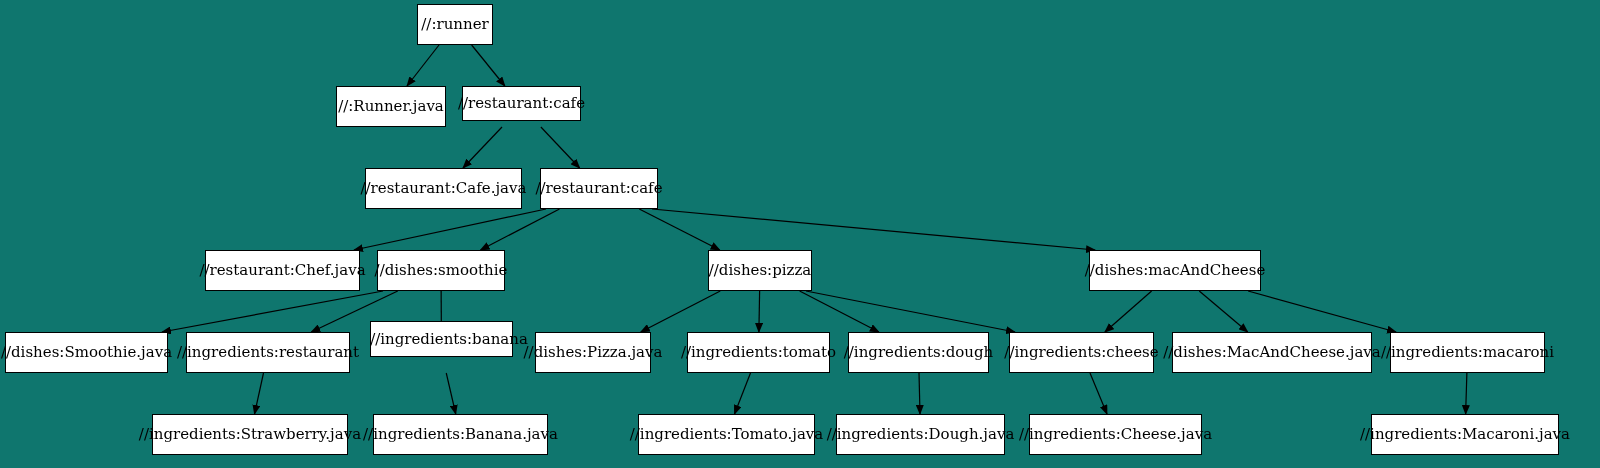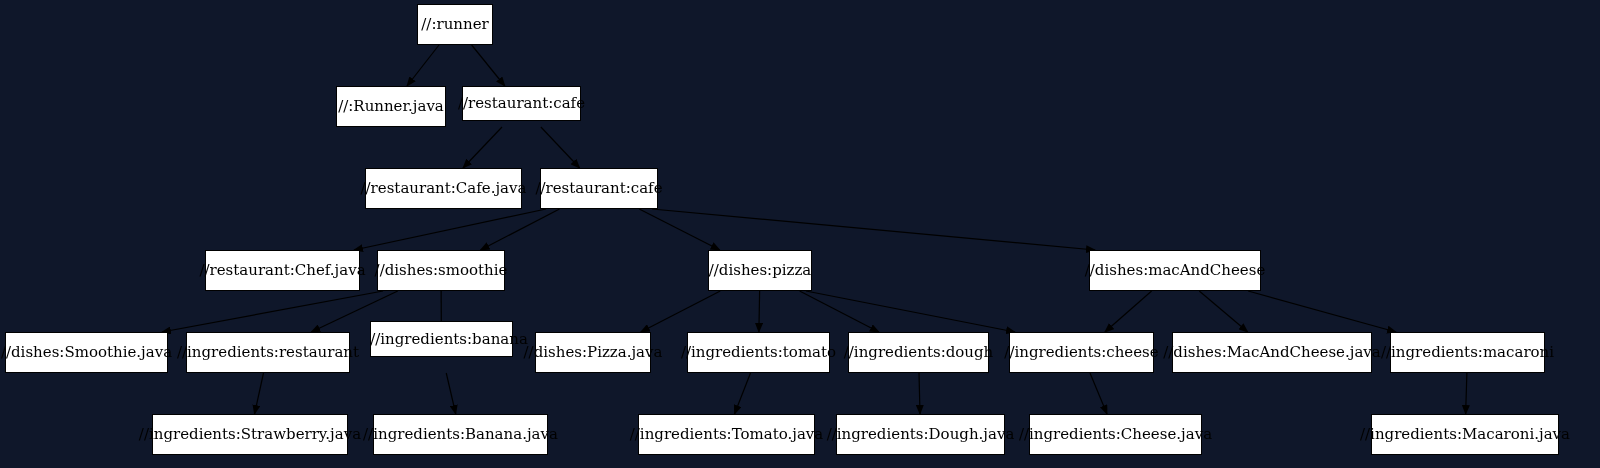--- a/index.html
+++ b/index.html
@@ -4,21 +4,21 @@
 <style>
   html, body {
     margin: 0;
     padding: 0;
     background: #ffffff;
   }
   #graph-canvas {
     position: relative;
     width: 1600px;
     height: 468px;
-    background: #0f172a;
+    background: #0f766e;
     overflow: hidden;
     font-family: "DejaVu Serif", "Liberation Serif", serif;
   }
   #edge-layer {
     position: absolute;
     left: 0;
     top: 0;
     width: 1600px;
     height: 468px;
     pointer-events: none;

